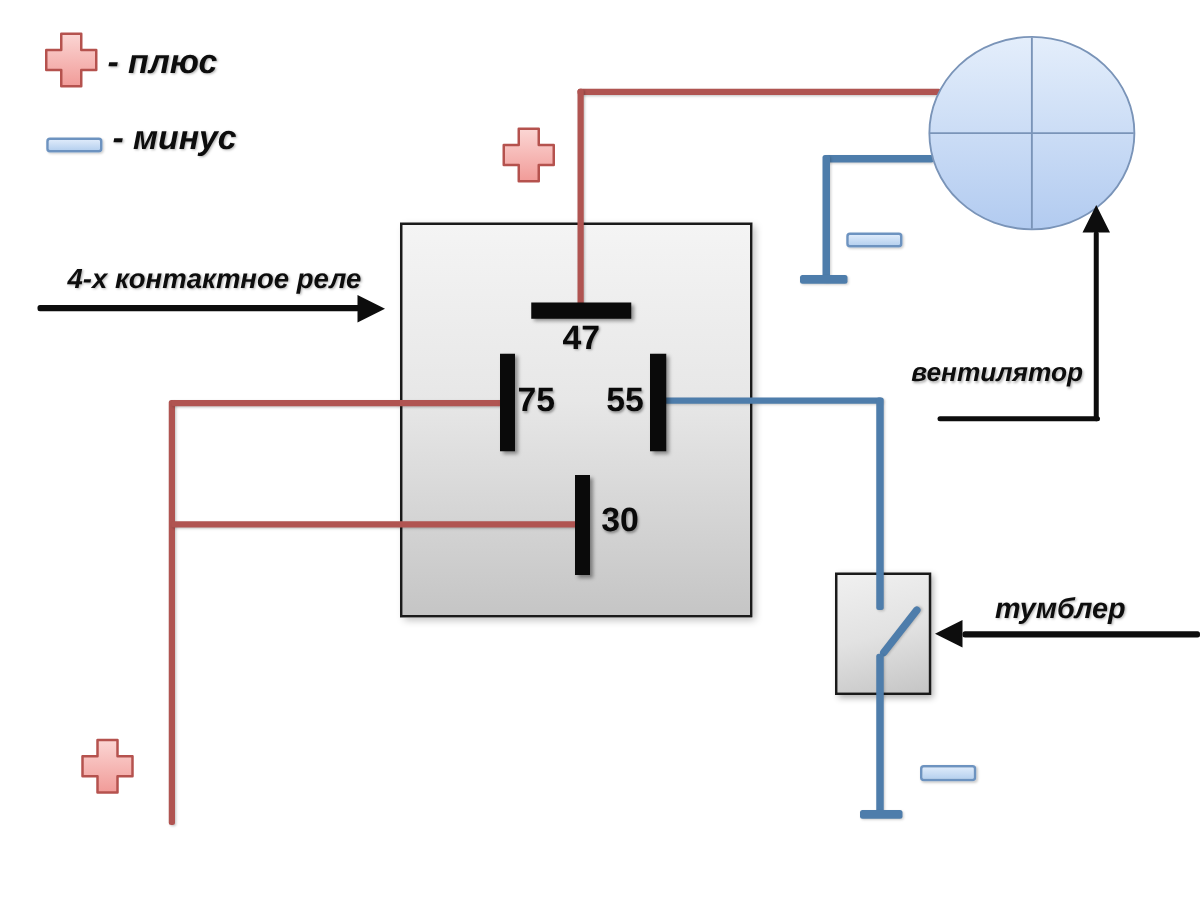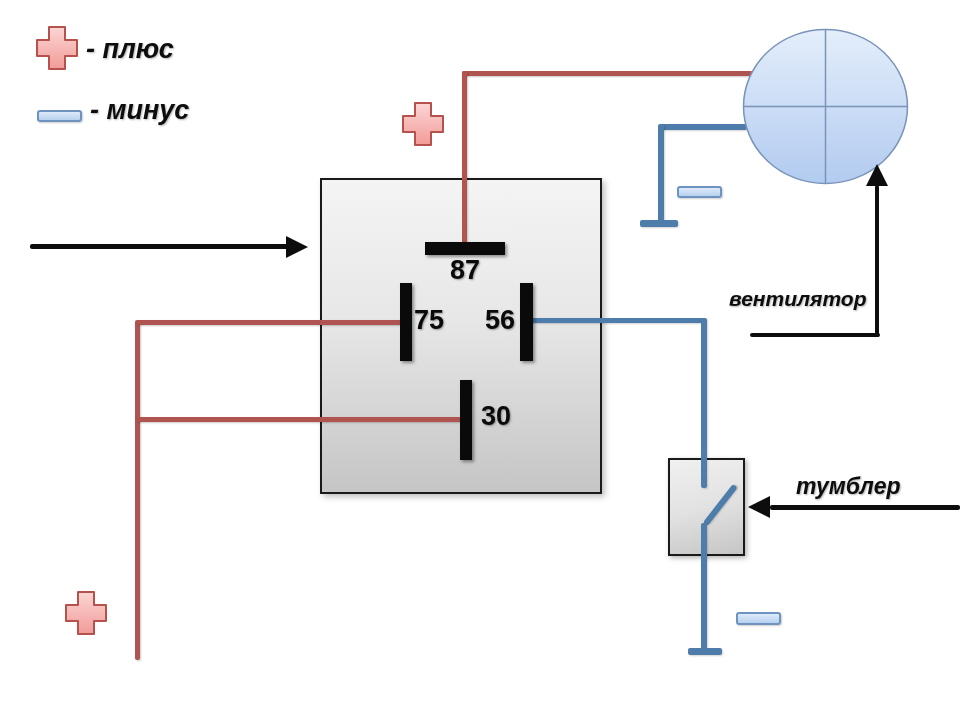--- a/index.html
+++ b/index.html
@@ -64,20 +64,21 @@
         <stop offset="1" style="stop-color:var(--plus-fill-dark)"></stop>
       </linearGradient>
     </defs>
     <path d="M15 3 H31 V16 H43 V32 H31 V45 H15 V32 H3 V16 H15 Z" fill="url(#pg1)" style="stroke:var(--plus-border)" stroke-width="2" stroke-linejoin="round"></path>
   </svg>
   <div class="label" style="left:86px; top:36px; font-size:27px;">- плюс</div>
 
   <div class="minus-badge" style="left:37px; top:110px; width:41px; height:8px;"></div>
   <div class="label" style="left:90px; top:97px; font-size:27px;">- минус</div>
 
+  <div class="label" style="left:54px; top:212px; font-size:22px;">4-х контактное реле</div>
   <div class="arrow-shaft" style="left:30px; top:244px; width:258px; height:5px;"></div>
   <div class="tri right" style="left:286px; top:236px;"></div>
 
   <div class="relay-box"></div>
 
   <div class="toggle-box"></div>
 
   <div class="wire red" style="left:462px; top:71px; width:291px; height:5px;"></div>
   <div class="wire red" style="left:462px; top:71px; width:5px; height:179px;"></div>
   <div class="wire red" style="left:135px; top:320px; width:5px; height:340px;"></div>
@@ -110,27 +111,27 @@
   <div class="wire blue" style="left:688px; top:648px; width:34px; height:7px;"></div>
 
   <div class="wire blue" style="left:660px; top:124px; width:87px; height:6px;"></div>
   <div class="wire blue" style="left:658px; top:124px; width:6px; height:101px;"></div>
   <div class="wire blue" style="left:640px; top:220px; width:38px; height:7px;"></div>
 
   <div class="minus-badge" style="left:677px; top:186px; width:41px; height:8px;"></div>
   <div class="minus-badge" style="left:736px; top:612px; width:41px; height:9px;"></div>
 
   <div class="pin-bar" style="left:425px; top:242px; width:80px; height:13px;"></div>
-  <div class="pin-label" style="left:425px; top:257px; width:80px; text-align:center;">87</div>
+  <div class="pin-label" style="left:425px; top:257px; width:80px; text-align:center;">47</div>
 
   <div class="pin-bar" style="left:400px; top:283px; width:12px; height:78px;"></div>
   <div class="pin-label" style="left:414px; top:307px;">75</div>
 
   <div class="pin-bar" style="left:520px; top:283px; width:13px; height:78px;"></div>
-  <div class="pin-label" style="left:455px; top:307px; width:60px; text-align:right;">56</div>
+  <div class="pin-label" style="left:455px; top:307px; width:60px; text-align:right;">55</div>
 
   <div class="pin-bar" style="left:460px; top:380px; width:12px; height:80px;"></div>
   <div class="pin-label" style="left:481px; top:403px;">30</div>
 
   <svg class="abs" style="left:742px; top:28px;" width="167" height="157" viewBox="0 0 167 157">
     <defs>
       <linearGradient id="fang" x1="0" y1="0" x2="0" y2="1">
         <stop offset="0" style="stop-color:var(--fan-fill-light)"></stop>
         <stop offset="1" style="stop-color:var(--fan-fill-dark)"></stop>
       </linearGradient>

